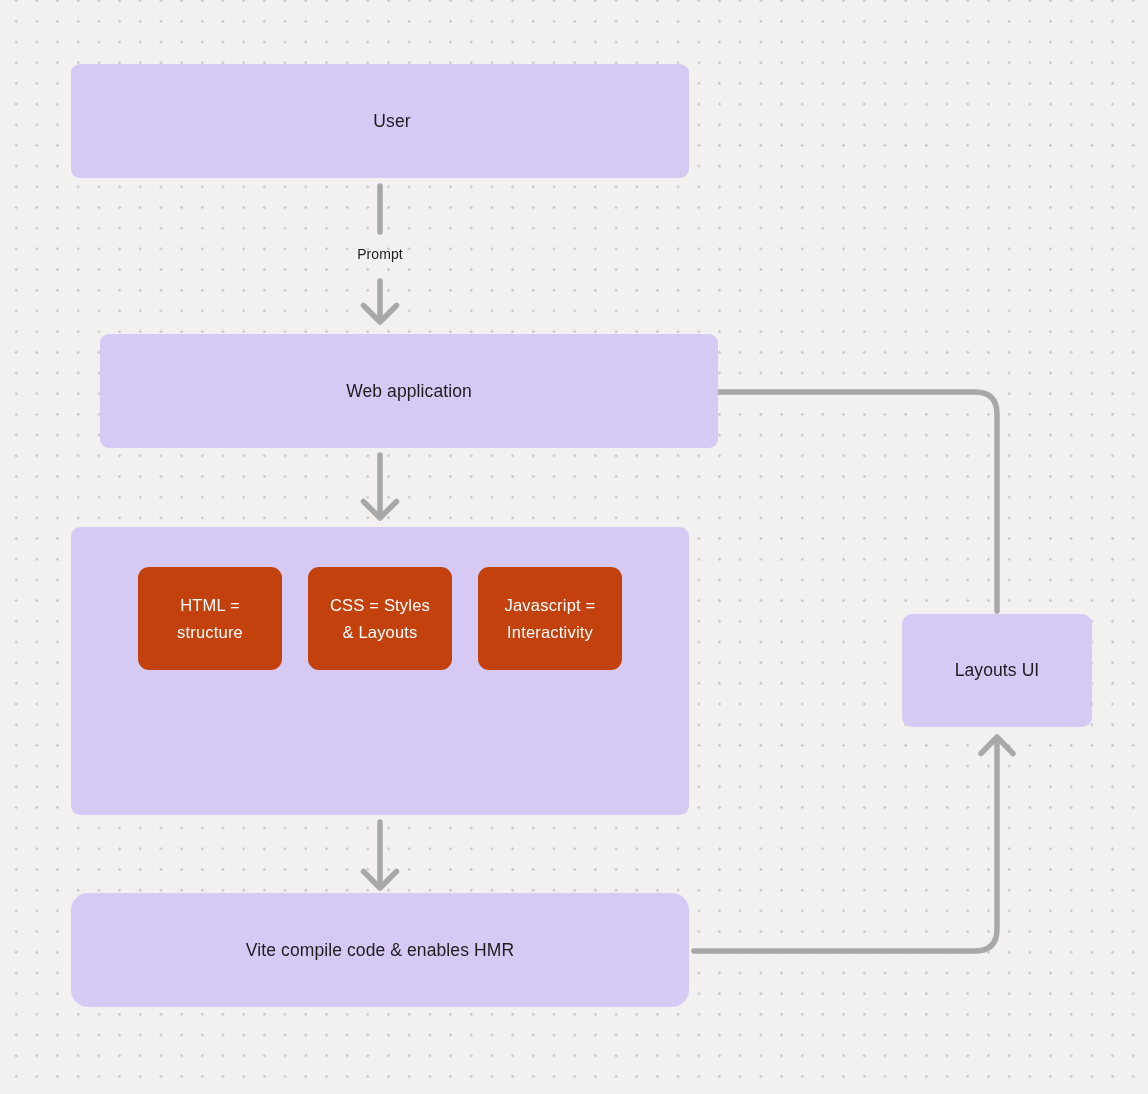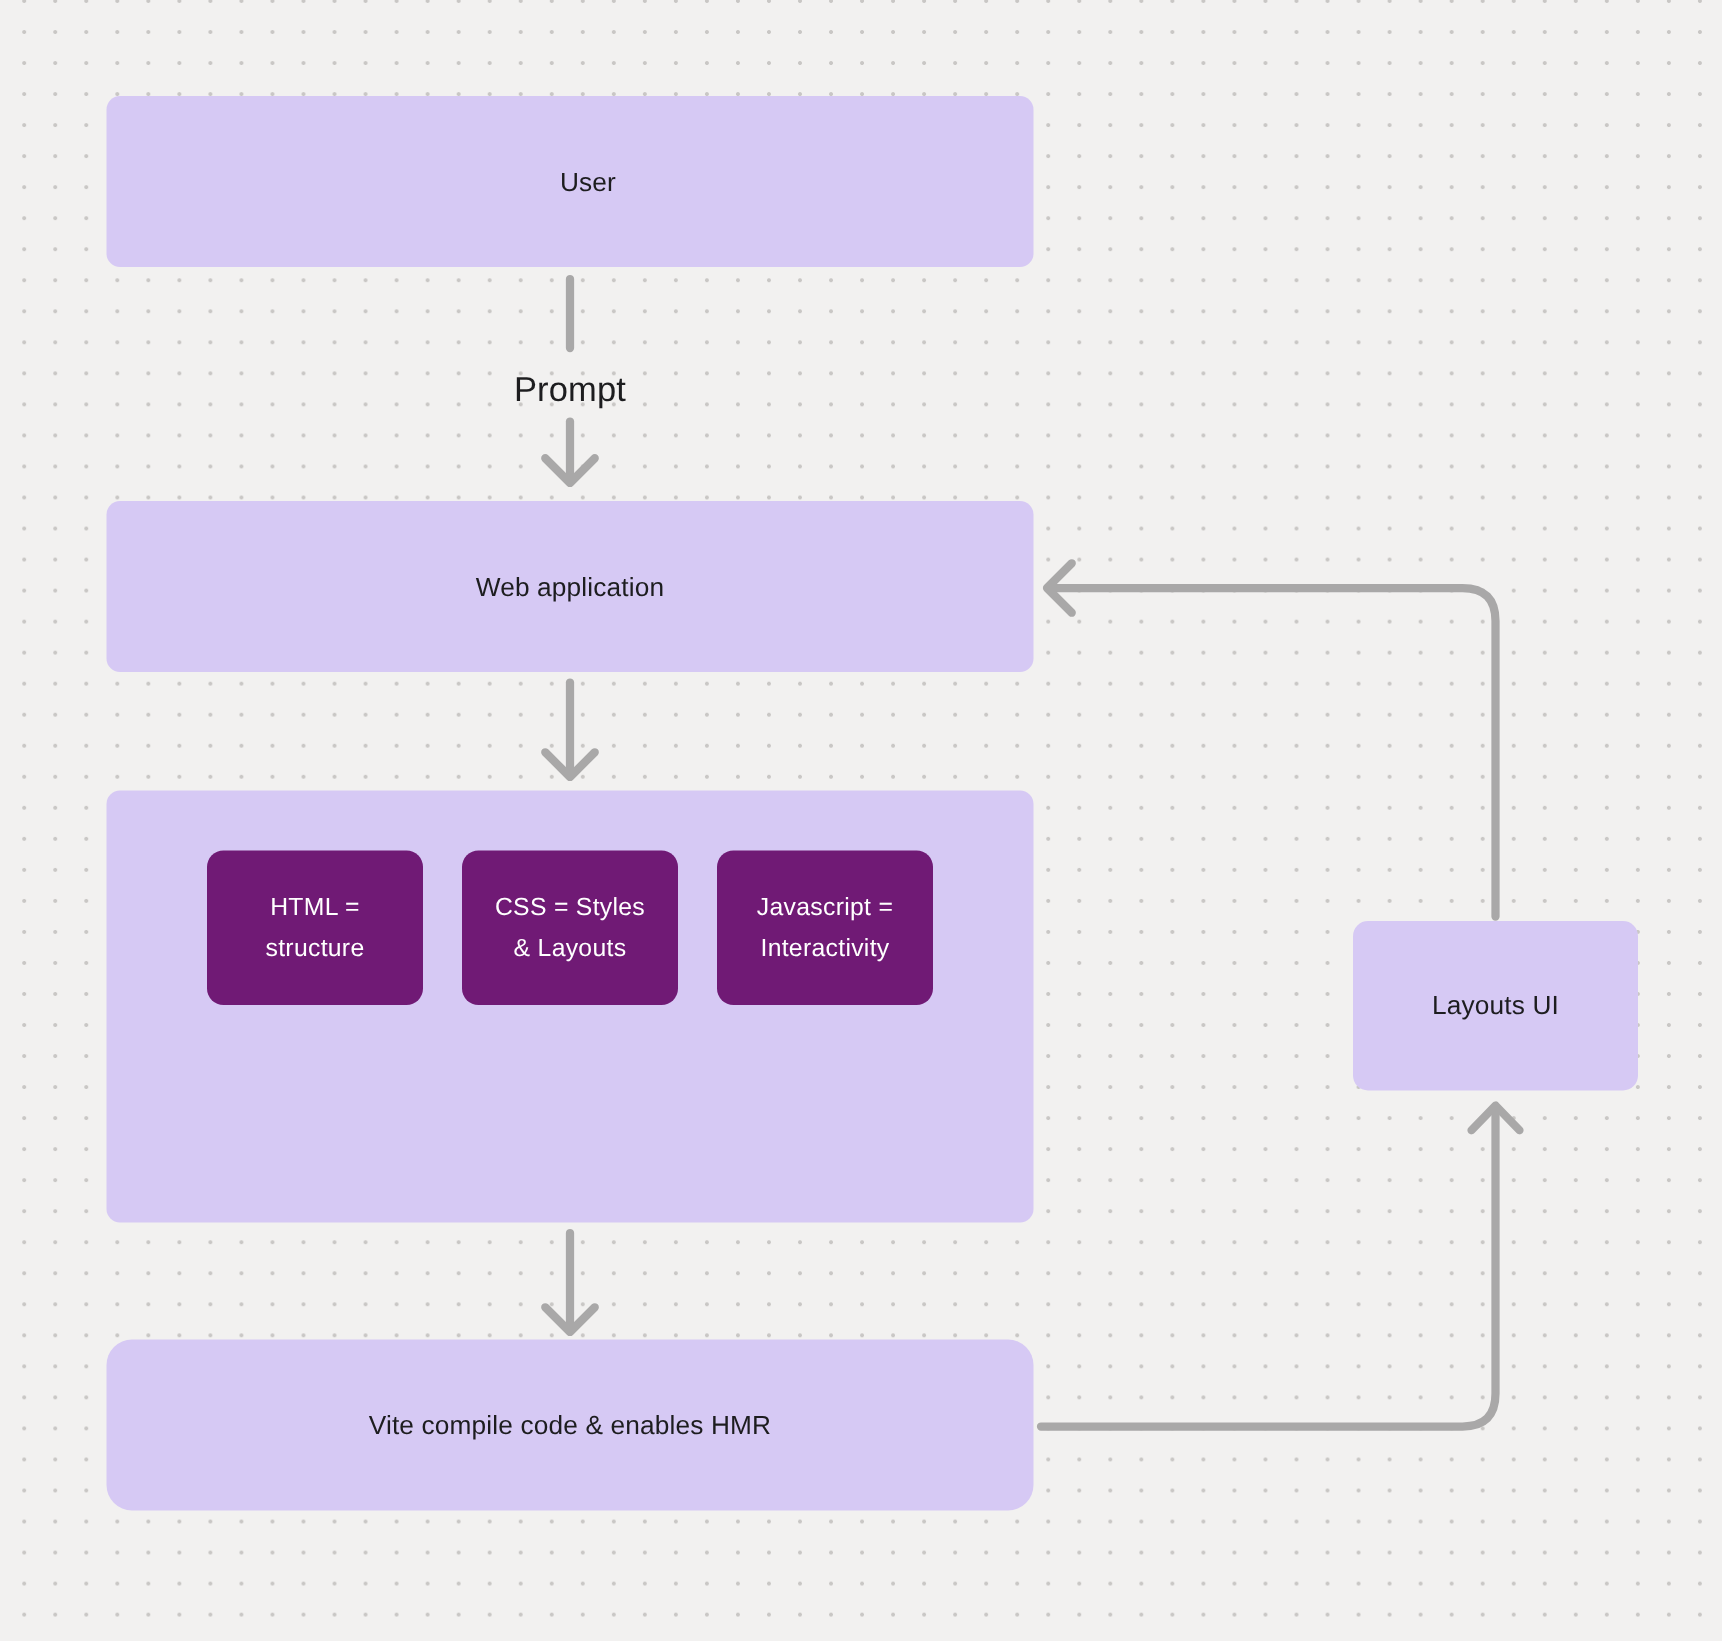--- a/index.html
+++ b/index.html
@@ -31,42 +31,42 @@
     color: #1d1d1f;
     display: flex;
     align-items: center;
     justify-content: center;
     font-size: 17.5px;
     letter-spacing: 0.1px;
   }
 
   .node-wide { left: 71px; width: 618px; height: 114px; }
   .node-user { top: 64px; padding-left: 24px; }
-  .node-web  { top: 334px; }
+  .node-web  { top: 334px; margin-left: 29px; }
   .node-vite { top: 893px; border-radius: 17px; }
 
   .node-group {
     top: 527px;
     height: 288px;
     display: block;
   }
 
   .group-row {
     position: absolute;
     top: 40px; left: 0; right: 0;
     display: flex;
     justify-content: center;
     gap: 26px;
   }
 
   .chip {
     width: 144px;
     height: 103px;
     border-radius: 11px;
-    background: #701a75;
+    background: #c2410c;
     color: #ffffff;
     display: flex;
     align-items: center;
     justify-content: center;
     text-align: center;
     font-size: 16.5px;
     font-weight: 500;
     line-height: 27px;
     letter-spacing: 0.2px;
   }
@@ -89,21 +89,21 @@
     border-radius: 10px;
   }
 
   .edge-label {
     position: absolute;
     left: 71px; top: 246px;
     width: 618px;
     z-index: 3;
     text-align: center;
     color: #1d1d1f;
-    font-size: 23px;
+    font-size: 14px;
     letter-spacing: 0.1px;
   }
 </style>
 </head>
 <body>
 
 <div class="canvas">
 
   <svg class="connector-layer" width="1148" height="1094" viewBox="0 0 1148 1094" fill="none" stroke="#a9a8a8" stroke-width="5.5" stroke-linecap="round" stroke-linejoin="round">
 

